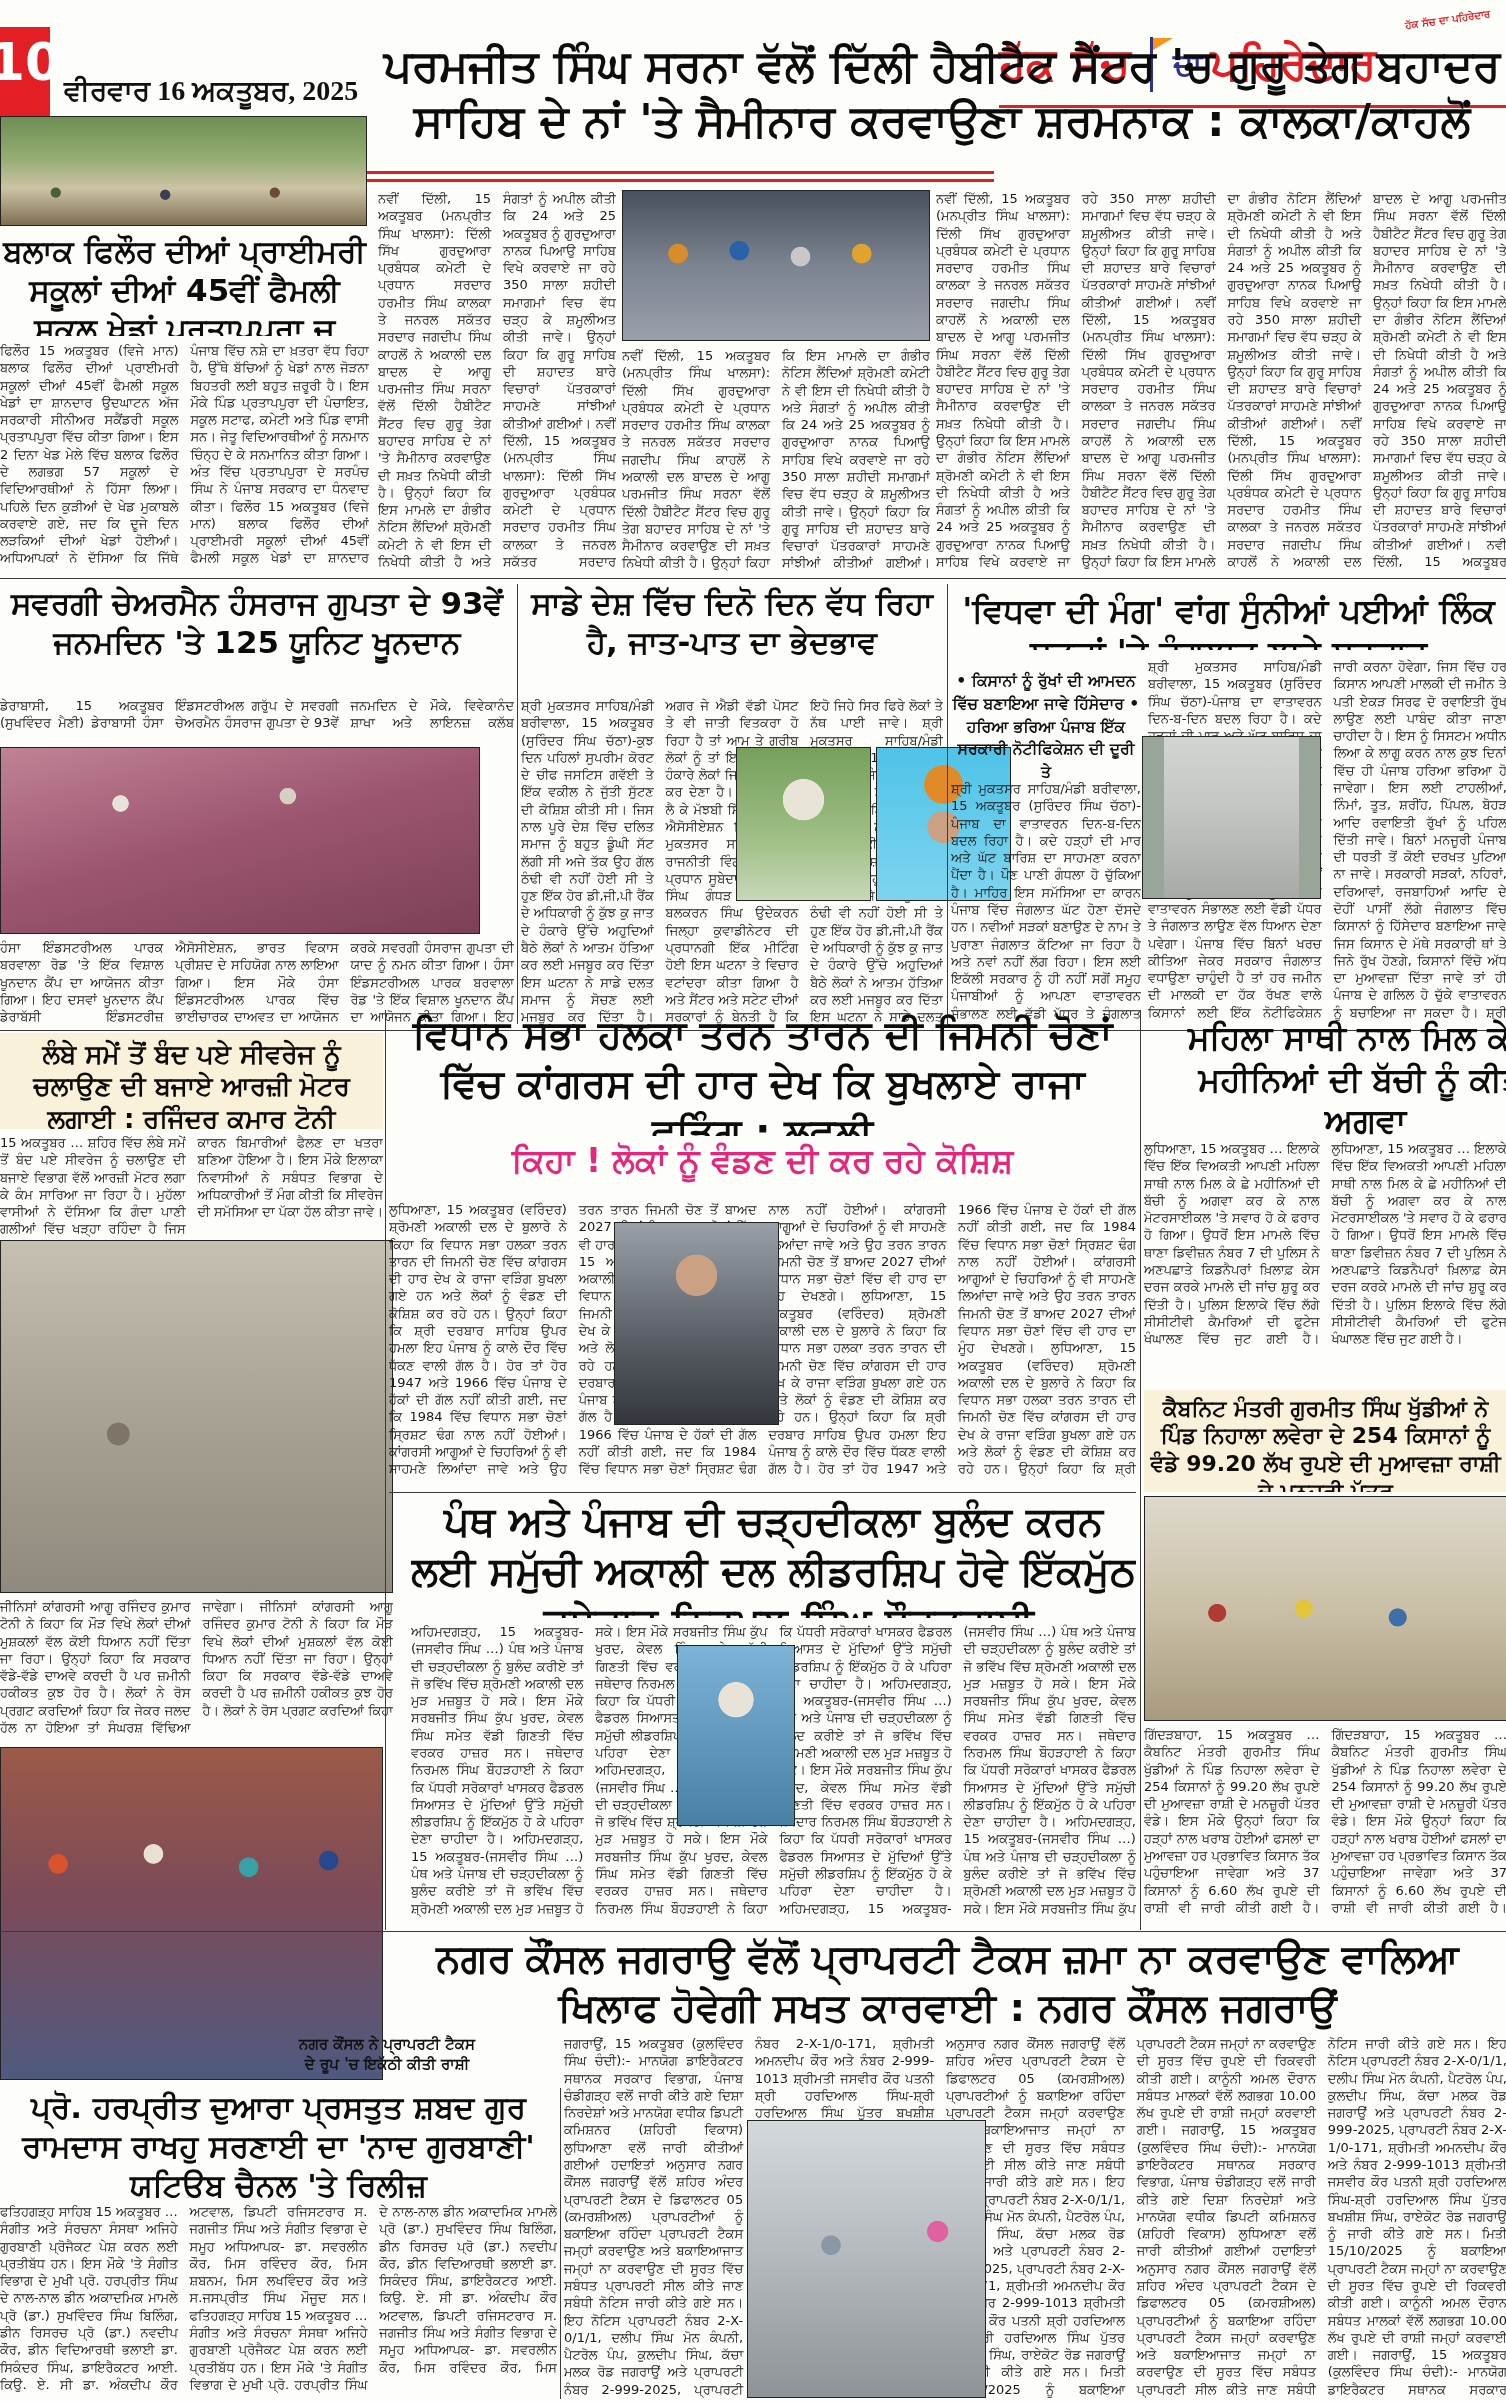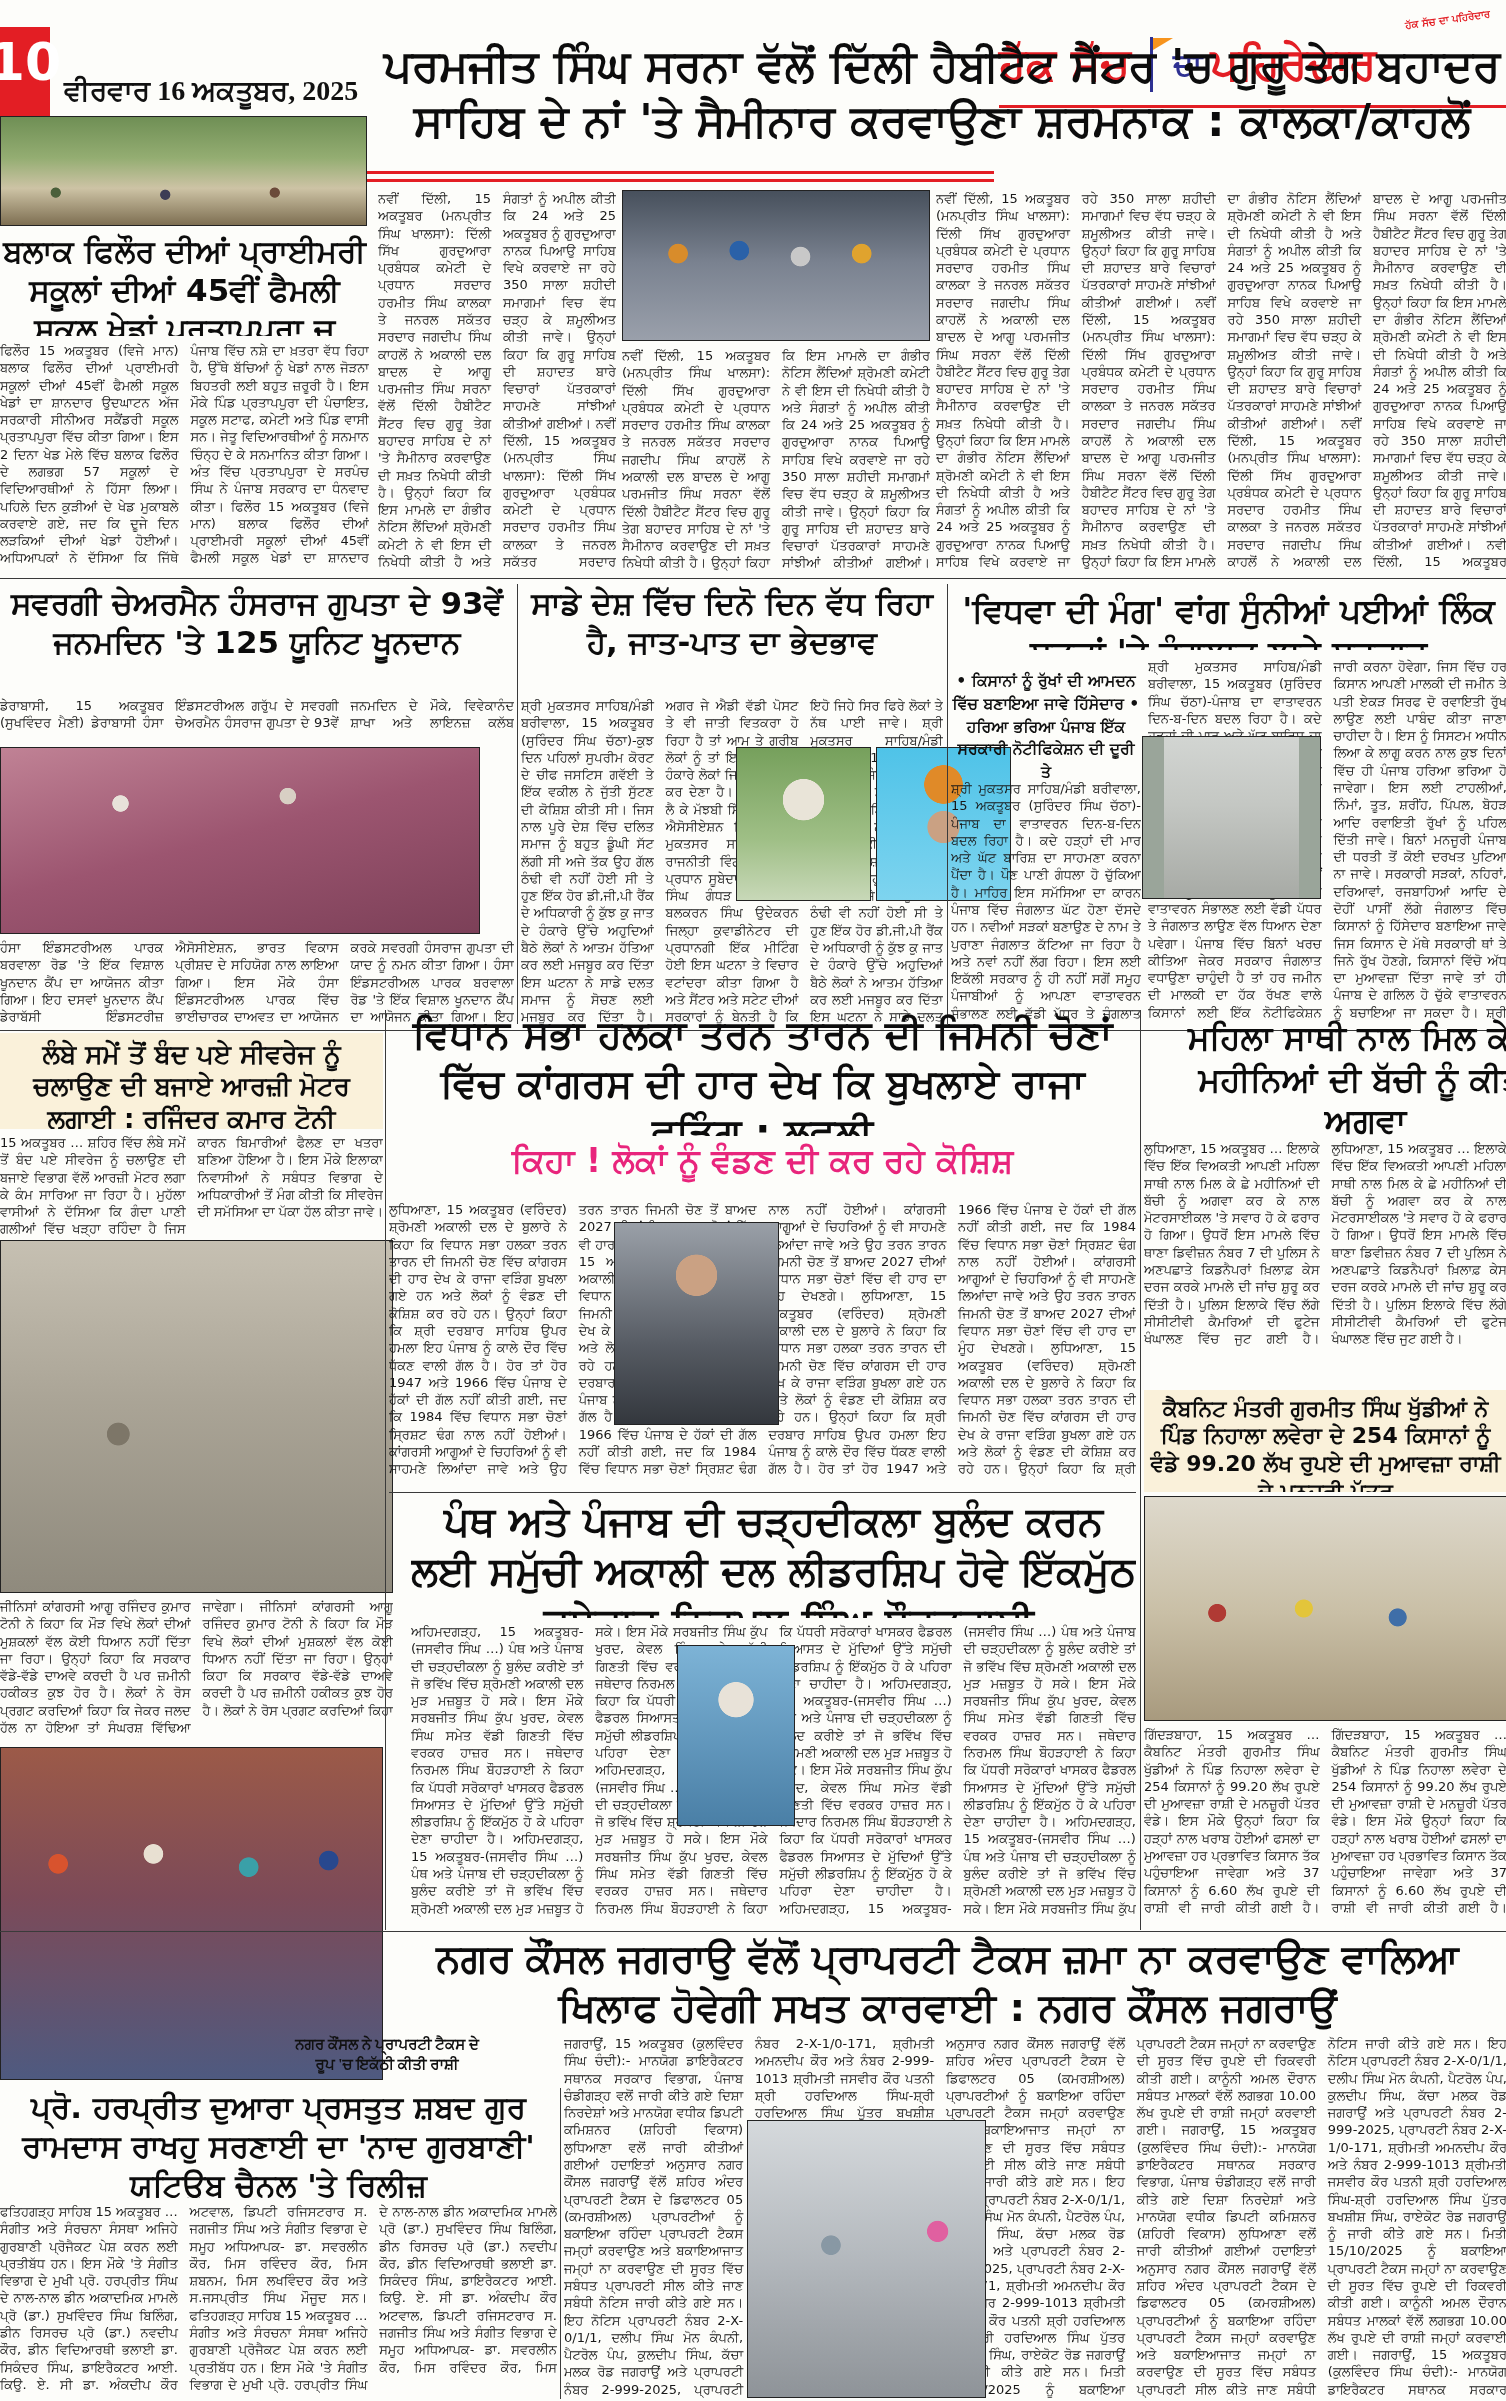--- a/index.html
+++ b/index.html
@@ -165,21 +165,21 @@
   <div class="abs bd c2" style="left:1144px;top:1726px;width:363px;height:203px;">ਗਿੱਦੜਬਾਹਾ, 15 ਅਕਤੂਬਰ … ਕੈਬਨਿਟ ਮੰਤਰੀ ਗੁਰਮੀਤ ਸਿੰਘ ਖੁੱਡੀਆਂ ਨੇ ਪਿੰਡ ਨਿਹਾਲਾ ਲਵੇਰਾ ਦੇ 254 ਕਿਸਾਨਾਂ ਨੂੰ 99.20 ਲੱਖ ਰੁਪਏ ਦੀ ਮੁਆਵਜ਼ਾ ਰਾਸ਼ੀ ਦੇ ਮਨਜ਼ੂਰੀ ਪੱਤਰ ਵੰਡੇ। ਇਸ ਮੌਕੇ ਉਨ੍ਹਾਂ ਕਿਹਾ ਕਿ ਹੜ੍ਹਾਂ ਨਾਲ ਖਰਾਬ ਹੋਈਆਂ ਫਸਲਾਂ ਦਾ ਮੁਆਵਜ਼ਾ ਹਰ ਪ੍ਰਭਾਵਿਤ ਕਿਸਾਨ ਤੱਕ ਪਹੁੰਚਾਇਆ ਜਾਵੇਗਾ ਅਤੇ 37 ਕਿਸਾਨਾਂ ਨੂੰ 6.60 ਲੱਖ ਰੁਪਏ ਦੀ ਰਾਸ਼ੀ ਵੀ ਜਾਰੀ ਕੀਤੀ ਗਈ ਹੈ। ਗਿੱਦੜਬਾਹਾ, 15 ਅਕਤੂਬਰ … ਕੈਬਨਿਟ ਮੰਤਰੀ ਗੁਰਮੀਤ ਸਿੰਘ ਖੁੱਡੀਆਂ ਨੇ ਪਿੰਡ ਨਿਹਾਲਾ ਲਵੇਰਾ ਦੇ 254 ਕਿਸਾਨਾਂ ਨੂੰ 99.20 ਲੱਖ ਰੁਪਏ ਦੀ ਮੁਆਵਜ਼ਾ ਰਾਸ਼ੀ ਦੇ ਮਨਜ਼ੂਰੀ ਪੱਤਰ ਵੰਡੇ। ਇਸ ਮੌਕੇ ਉਨ੍ਹਾਂ ਕਿਹਾ ਕਿ ਹੜ੍ਹਾਂ ਨਾਲ ਖਰਾਬ ਹੋਈਆਂ ਫਸਲਾਂ ਦਾ ਮੁਆਵਜ਼ਾ ਹਰ ਪ੍ਰਭਾਵਿਤ ਕਿਸਾਨ ਤੱਕ ਪਹੁੰਚਾਇਆ ਜਾਵੇਗਾ ਅਤੇ 37 ਕਿਸਾਨਾਂ ਨੂੰ 6.60 ਲੱਖ ਰੁਪਏ ਦੀ ਰਾਸ਼ੀ ਵੀ ਜਾਰੀ ਕੀਤੀ ਗਈ ਹੈ। ਗਿੱਦੜਬਾਹਾ, 15 ਅਕਤੂਬਰ … ਕੈਬਨਿਟ ਮੰਤਰੀ ਗੁਰਮੀਤ ਸਿੰਘ ਖੁੱਡੀਆਂ ਨੇ ਪਿੰਡ ਨਿਹਾਲਾ ਲਵੇਰਾ ਦੇ 254 ਕਿਸਾਨਾਂ ਨੂੰ 99.20 ਲੱਖ ਰੁਪਏ ਦੀ ਮੁਆਵਜ਼ਾ ਰਾਸ਼ੀ ਦੇ ਮਨਜ਼ੂਰੀ ਪੱਤਰ ਵੰਡੇ। ਇਸ ਮੌਕੇ ਉਨ੍ਹਾਂ ਕਿਹਾ ਕਿ ਹੜ੍ਹਾਂ ਨਾਲ ਖਰਾਬ ਹੋਈਆਂ ਫਸਲਾਂ ਦਾ ਮੁਆਵਜ਼ਾ ਹਰ ਪ੍ਰਭਾਵਿਤ ਕਿਸਾਨ ਤੱਕ ਪਹੁੰਚਾਇਆ ਜਾਵੇਗਾ ਅਤੇ 37 ਕਿਸਾਨਾਂ ਨੂੰ 6.60 ਲੱਖ ਰੁਪਏ ਦੀ ਰਾਸ਼ੀ ਵੀ ਜਾਰੀ ਕੀਤੀ ਗਈ ਹੈ।</div>
 
   <div class="abs hr" style="left:389px;top:1492px;width:747px;"></div>
   <div class="abs hl f48" style="left:411px;top:1496px;width:725px;height:122px;">ਪੰਥ ਅਤੇ ਪੰਜਾਬ ਦੀ ਚੜ੍ਹਦੀਕਲਾ ਬੁਲੰਦ ਕਰਨ ਲਈ ਸਮੁੱਚੀ ਅਕਾਲੀ ਦਲ ਲੀਡਰਸ਼ਿਪ ਹੋਵੇ ਇੱਕਮੁੱਠ - ਜਥੇਦਾਰ ਨਿਰਮਲ ਸਿੰਘ ਬੌਹੜਹਾਈ</div>
   <div class="abs bd c4" style="left:411px;top:1623px;width:725px;height:305px;">ਅਹਿਮਦਗੜ੍ਹ, 15 ਅਕਤੂਬਰ-(ਜਸਵੀਰ ਸਿੰਘ …) ਪੰਥ ਅਤੇ ਪੰਜਾਬ ਦੀ ਚੜ੍ਹਦੀਕਲਾ ਨੂੰ ਬੁਲੰਦ ਕਰੀਏ ਤਾਂ ਜੋ ਭਵਿੱਖ ਵਿੱਚ ਸ਼੍ਰੋਮਣੀ ਅਕਾਲੀ ਦਲ ਮੁੜ ਮਜ਼ਬੂਤ ਹੋ ਸਕੇ। ਇਸ ਮੌਕੇ ਸਰਬਜੀਤ ਸਿੰਘ ਕੁੱਪ ਖੁਰਦ, ਕੇਵਲ ਸਿੰਘ ਸਮੇਤ ਵੱਡੀ ਗਿਣਤੀ ਵਿੱਚ ਵਰਕਰ ਹਾਜ਼ਰ ਸਨ। ਜਥੇਦਾਰ ਨਿਰਮਲ ਸਿੰਘ ਬੌਹੜਹਾਈ ਨੇ ਕਿਹਾ ਕਿ ਪੱਧਰੀ ਸਰੋਕਾਰਾਂ ਖਾਸਕਰ ਫੈਡਰਲ ਸਿਆਸਤ ਦੇ ਮੁੱਦਿਆਂ ਉੱਤੇ ਸਮੁੱਚੀ ਲੀਡਰਸ਼ਿਪ ਨੂੰ ਇੱਕਮੁੱਠ ਹੋ ਕੇ ਪਹਿਰਾ ਦੇਣਾ ਚਾਹੀਦਾ ਹੈ। ਅਹਿਮਦਗੜ੍ਹ, 15 ਅਕਤੂਬਰ-(ਜਸਵੀਰ ਸਿੰਘ …) ਪੰਥ ਅਤੇ ਪੰਜਾਬ ਦੀ ਚੜ੍ਹਦੀਕਲਾ ਨੂੰ ਬੁਲੰਦ ਕਰੀਏ ਤਾਂ ਜੋ ਭਵਿੱਖ ਵਿੱਚ ਸ਼੍ਰੋਮਣੀ ਅਕਾਲੀ ਦਲ ਮੁੜ ਮਜ਼ਬੂਤ ਹੋ ਸਕੇ। ਇਸ ਮੌਕੇ ਸਰਬਜੀਤ ਸਿੰਘ ਕੁੱਪ ਖੁਰਦ, ਕੇਵਲ ਸਿੰਘ ਸਮੇਤ ਵੱਡੀ ਗਿਣਤੀ ਵਿੱਚ ਵਰਕਰ ਹਾਜ਼ਰ ਸਨ। ਜਥੇਦਾਰ ਨਿਰਮਲ ਸਿੰਘ ਬੌਹੜਹਾਈ ਨੇ ਕਿਹਾ ਕਿ ਪੱਧਰੀ ਸਰੋਕਾਰਾਂ ਖਾਸਕਰ ਫੈਡਰਲ ਸਿਆਸਤ ਦੇ ਮੁੱਦਿਆਂ ਉੱਤੇ ਸਮੁੱਚੀ ਲੀਡਰਸ਼ਿਪ ਨੂੰ ਇੱਕਮੁੱਠ ਹੋ ਕੇ ਪਹਿਰਾ ਦੇਣਾ ਚਾਹੀਦਾ ਹੈ। ਅਹਿਮਦਗੜ੍ਹ, 15 ਅਕਤੂਬਰ-(ਜਸਵੀਰ ਸਿੰਘ …) ਪੰਥ ਅਤੇ ਪੰਜਾਬ ਦੀ ਚੜ੍ਹਦੀਕਲਾ ਨੂੰ ਬੁਲੰਦ ਕਰੀਏ ਤਾਂ ਜੋ ਭਵਿੱਖ ਵਿੱਚ ਸ਼੍ਰੋਮਣੀ ਅਕਾਲੀ ਦਲ ਮੁੜ ਮਜ਼ਬੂਤ ਹੋ ਸਕੇ। ਇਸ ਮੌਕੇ ਸਰਬਜੀਤ ਸਿੰਘ ਕੁੱਪ ਖੁਰਦ, ਕੇਵਲ ਸਿੰਘ ਸਮੇਤ ਵੱਡੀ ਗਿਣਤੀ ਵਿੱਚ ਵਰਕਰ ਹਾਜ਼ਰ ਸਨ। ਜਥੇਦਾਰ ਨਿਰਮਲ ਸਿੰਘ ਬੌਹੜਹਾਈ ਨੇ ਕਿਹਾ ਕਿ ਪੱਧਰੀ ਸਰੋਕਾਰਾਂ ਖਾਸਕਰ ਫੈਡਰਲ ਸਿਆਸਤ ਦੇ ਮੁੱਦਿਆਂ ਉੱਤੇ ਸਮੁੱਚੀ ਲੀਡਰਸ਼ਿਪ ਨੂੰ ਇੱਕਮੁੱਠ ਹੋ ਕੇ ਪਹਿਰਾ ਦੇਣਾ ਚਾਹੀਦਾ ਹੈ। ਅਹਿਮਦਗੜ੍ਹ, 15 ਅਕਤੂਬਰ-(ਜਸਵੀਰ ਸਿੰਘ …) ਪੰਥ ਅਤੇ ਪੰਜਾਬ ਦੀ ਚੜ੍ਹਦੀਕਲਾ ਨੂੰ ਬੁਲੰਦ ਕਰੀਏ ਤਾਂ ਜੋ ਭਵਿੱਖ ਵਿੱਚ ਸ਼੍ਰੋਮਣੀ ਅਕਾਲੀ ਦਲ ਮੁੜ ਮਜ਼ਬੂਤ ਹੋ ਸਕੇ। ਇਸ ਮੌਕੇ ਸਰਬਜੀਤ ਸਿੰਘ ਕੁੱਪ ਖੁਰਦ, ਕੇਵਲ ਸਿੰਘ ਸਮੇਤ ਵੱਡੀ ਗਿਣਤੀ ਵਿੱਚ ਵਰਕਰ ਹਾਜ਼ਰ ਸਨ। ਜਥੇਦਾਰ ਨਿਰਮਲ ਸਿੰਘ ਬੌਹੜਹਾਈ ਨੇ ਕਿਹਾ ਕਿ ਪੱਧਰੀ ਸਰੋਕਾਰਾਂ ਖਾਸਕਰ ਫੈਡਰਲ ਸਿਆਸਤ ਦੇ ਮੁੱਦਿਆਂ ਉੱਤੇ ਸਮੁੱਚੀ ਲੀਡਰਸ਼ਿਪ ਨੂੰ ਇੱਕਮੁੱਠ ਹੋ ਕੇ ਪਹਿਰਾ ਦੇਣਾ ਚਾਹੀਦਾ ਹੈ। ਅਹਿਮਦਗੜ੍ਹ, 15 ਅਕਤੂਬਰ-(ਜਸਵੀਰ ਸਿੰਘ …) ਪੰਥ ਅਤੇ ਪੰਜਾਬ ਦੀ ਚੜ੍ਹਦੀਕਲਾ ਨੂੰ ਬੁਲੰਦ ਕਰੀਏ ਤਾਂ ਜੋ ਭਵਿੱਖ ਵਿੱਚ ਸ਼੍ਰੋਮਣੀ ਅਕਾਲੀ ਦਲ ਮੁੜ ਮਜ਼ਬੂਤ ਹੋ ਸਕੇ। ਇਸ ਮੌਕੇ ਸਰਬਜੀਤ ਸਿੰਘ ਕੁੱਪ ਖੁਰਦ, ਕੇਵਲ ਸਿੰਘ ਸਮੇਤ ਵੱਡੀ ਗਿਣਤੀ ਵਿੱਚ ਵਰਕਰ ਹਾਜ਼ਰ ਸਨ। ਜਥੇਦਾਰ ਨਿਰਮਲ ਸਿੰਘ ਬੌਹੜਹਾਈ ਨੇ ਕਿਹਾ ਕਿ ਪੱਧਰੀ ਸਰੋਕਾਰਾਂ ਖਾਸਕਰ ਫੈਡਰਲ ਸਿਆਸਤ ਦੇ ਮੁੱਦਿਆਂ ਉੱਤੇ ਸਮੁੱਚੀ ਲੀਡਰਸ਼ਿਪ ਨੂੰ ਇੱਕਮੁੱਠ ਹੋ ਕੇ ਪਹਿਰਾ ਦੇਣਾ ਚਾਹੀਦਾ ਹੈ। ਅਹਿਮਦਗੜ੍ਹ, 15 ਅਕਤੂਬਰ-(ਜਸਵੀਰ ਸਿੰਘ …) ਪੰਥ ਅਤੇ ਪੰਜਾਬ ਦੀ ਚੜ੍ਹਦੀਕਲਾ ਨੂੰ ਬੁਲੰਦ ਕਰੀਏ ਤਾਂ ਜੋ ਭਵਿੱਖ ਵਿੱਚ ਸ਼੍ਰੋਮਣੀ ਅਕਾਲੀ ਦਲ ਮੁੜ ਮਜ਼ਬੂਤ ਹੋ ਸਕੇ। ਇਸ ਮੌਕੇ ਸਰਬਜੀਤ ਸਿੰਘ ਕੁੱਪ ਖੁਰਦ, ਕੇਵਲ ਸਿੰਘ ਸਮੇਤ ਵੱਡੀ ਗਿਣਤੀ ਵਿੱਚ ਵਰਕਰ ਹਾਜ਼ਰ ਸਨ। ਜਥੇਦਾਰ ਨਿਰਮਲ ਸਿੰਘ ਬੌਹੜਹਾਈ ਨੇ ਕਿਹਾ ਕਿ ਪੱਧਰੀ ਸਰੋਕਾਰਾਂ ਖਾਸਕਰ ਫੈਡਰਲ ਸਿਆਸਤ ਦੇ ਮੁੱਦਿਆਂ ਉੱਤੇ ਸਮੁੱਚੀ ਲੀਡਰਸ਼ਿਪ ਨੂੰ ਇੱਕਮੁੱਠ ਹੋ ਕੇ ਪਹਿਰਾ ਦੇਣਾ ਚਾਹੀਦਾ ਹੈ।</div>
   <div class="abs ph ph-akali" style="left:677px;top:1645px;width:118px;height:181px;"></div>
 
   <div class="abs hr" style="left:0;top:1931px;width:1506px;"></div>
 
   <div class="abs hl f52" style="left:389px;top:1934px;width:1117px;height:96px;">ਨਗਰ ਕੌਂਸਲ ਜਗਰਾਉ ਵੱਲੋਂ ਪ੍ਰਾਪਰਟੀ ਟੈਕਸ ਜ਼ਮਾ ਨਾ ਕਰਵਾਉਣ ਵਾਲਿਆ ਖਿਲਾਫ ਹੋਵੇਗੀ ਸਖਤ ਕਾਰਵਾਈ : ਨਗਰ ਕੌਂਸਲ ਜਗਰਾਉਂ</div>
-  <div class="abs lead" style="left:292px;top:2035px;width:190px;height:50px;font-family:Liberation Serif, serif;">ਨਗਰ ਕੌਂਸਲ ਨੇ ਪ੍ਰਾਪਰਟੀ ਟੈਕਸ ਦੇ ਰੂਪ 'ਚ ਇਕੱਠੀ ਕੀਤੀ ਰਾਸ਼ੀ</div>
+  <div class="abs lead" style="left:292px;top:2035px;width:190px;height:50px;">ਨਗਰ ਕੌਂਸਲ ਨੇ ਪ੍ਰਾਪਰਟੀ ਟੈਕਸ ਦੇ ਰੂਪ 'ਚ ਇਕੱਠੀ ਕੀਤੀ ਰਾਸ਼ੀ</div>
   <div class="abs bd c5" style="left:564px;top:2035px;width:943px;height:363px;">ਜਗਰਾਉਂ, 15 ਅਕਤੂਬਰ (ਕੁਲਵਿੰਦਰ ਸਿੰਘ ਚੰਦੀ):- ਮਾਨਯੋਗ ਡਾਇਰੈਕਟਰ ਸਥਾਨਕ ਸਰਕਾਰ ਵਿਭਾਗ, ਪੰਜਾਬ ਚੰਡੀਗੜ੍ਹ ਵਲੋਂ ਜਾਰੀ ਕੀਤੇ ਗਏ ਦਿਸ਼ਾ ਨਿਰਦੇਸ਼ਾਂ ਅਤੇ ਮਾਨਯੋਗ ਵਧੀਕ ਡਿਪਟੀ ਕਮਿਸ਼ਨਰ (ਸ਼ਹਿਰੀ ਵਿਕਾਸ) ਲੁਧਿਆਣਾ ਵਲੋਂ ਜਾਰੀ ਕੀਤੀਆਂ ਗਈਆਂ ਹਦਾਇਤਾਂ ਅਨੁਸਾਰ ਨਗਰ ਕੌਂਸਲ ਜਗਰਾਉਂ ਵੱਲੋਂ ਸ਼ਹਿਰ ਅੰਦਰ ਪ੍ਰਾਪਰਟੀ ਟੈਕਸ ਦੇ ਡਿਫਾਲਟਰ 05 (ਕਮਰਸ਼ੀਅਲ) ਪ੍ਰਾਪਰਟੀਆਂ ਨੂੰ ਬਕਾਇਆ ਰਹਿੰਦਾ ਪ੍ਰਾਪਰਟੀ ਟੈਕਸ ਜਮ੍ਹਾਂ ਕਰਵਾਉਣ ਅਤੇ ਬਕਾਇਆਜਾਤ ਜਮ੍ਹਾਂ ਨਾ ਕਰਵਾਉਣ ਦੀ ਸੂਰਤ ਵਿੱਚ ਸਬੰਧਤ ਪ੍ਰਾਪਰਟੀ ਸੀਲ ਕੀਤੇ ਜਾਣ ਸਬੰਧੀ ਨੋਟਿਸ ਜਾਰੀ ਕੀਤੇ ਗਏ ਸਨ। ਇਹ ਨੋਟਿਸ ਪ੍ਰਾਪਰਟੀ ਨੰਬਰ 2-X-0/1/1, ਦਲੀਪ ਸਿੰਘ ਮੋਨ ਕੰਪਨੀ, ਪੈਟਰੋਲ ਪੰਪ, ਕੁਲਦੀਪ ਸਿੰਘ, ਕੱਚਾ ਮਲਕ ਰੋਡ ਜਗਰਾਉਂ ਅਤੇ ਪ੍ਰਾਪਰਟੀ ਨੰਬਰ 2-999-2025, ਪ੍ਰਾਪਰਟੀ ਨੰਬਰ 2-X-1/0-171, ਸ਼੍ਰੀਮਤੀ ਅਮਨਦੀਪ ਕੌਰ ਅਤੇ ਨੰਬਰ 2-999-1013 ਸ਼੍ਰੀਮਤੀ ਜਸਵੀਰ ਕੌਰ ਪਤਨੀ ਸ਼੍ਰੀ ਹਰਦਿਆਲ ਸਿੰਘ-ਸ਼੍ਰੀ ਹਰਦਿਆਲ ਸਿੰਘ ਪੁੱਤਰ ਬਖਸ਼ੀਸ਼ ਸਿੰਘ, ਰਾਏਕੋਟ ਰੋਡ ਜਗਰਾਉਂ ਨੂੰ ਜਾਰੀ ਕੀਤੇ ਗਏ ਸਨ। ਮਿਤੀ 15/10/2025 ਨੂੰ ਬਕਾਇਆ ਪ੍ਰਾਪਰਟੀ ਟੈਕਸ ਜਮ੍ਹਾਂ ਨਾ ਕਰਵਾਉਣ ਦੀ ਸੂਰਤ ਵਿੱਚ ਰੁਪਏ ਦੀ ਰਿਕਵਰੀ ਕੀਤੀ ਗਈ। ਕਾਨੂੰਨੀ ਅਮਲ ਦੌਰਾਨ ਸਬੰਧਤ ਮਾਲਕਾਂ ਵੱਲੋਂ ਲਗਭਗ 10.00 ਲੱਖ ਰੁਪਏ ਦੀ ਰਾਸ਼ੀ ਜਮ੍ਹਾਂ ਕਰਵਾਈ ਗਈ। ਜਗਰਾਉਂ, 15 ਅਕਤੂਬਰ (ਕੁਲਵਿੰਦਰ ਸਿੰਘ ਚੰਦੀ):- ਮਾਨਯੋਗ ਡਾਇਰੈਕਟਰ ਸਥਾਨਕ ਸਰਕਾਰ ਵਿਭਾਗ, ਪੰਜਾਬ ਚੰਡੀਗੜ੍ਹ ਵਲੋਂ ਜਾਰੀ ਕੀਤੇ ਗਏ ਦਿਸ਼ਾ ਨਿਰਦੇਸ਼ਾਂ ਅਤੇ ਮਾਨਯੋਗ ਵਧੀਕ ਡਿਪਟੀ ਕਮਿਸ਼ਨਰ (ਸ਼ਹਿਰੀ ਵਿਕਾਸ) ਲੁਧਿਆਣਾ ਵਲੋਂ ਜਾਰੀ ਕੀਤੀਆਂ ਗਈਆਂ ਹਦਾਇਤਾਂ ਅਨੁਸਾਰ ਨਗਰ ਕੌਂਸਲ ਜਗਰਾਉਂ ਵੱਲੋਂ ਸ਼ਹਿਰ ਅੰਦਰ ਪ੍ਰਾਪਰਟੀ ਟੈਕਸ ਦੇ ਡਿਫਾਲਟਰ 05 (ਕਮਰਸ਼ੀਅਲ) ਪ੍ਰਾਪਰਟੀਆਂ ਨੂੰ ਬਕਾਇਆ ਰਹਿੰਦਾ ਪ੍ਰਾਪਰਟੀ ਟੈਕਸ ਜਮ੍ਹਾਂ ਕਰਵਾਉਣ ਅਤੇ ਬਕਾਇਆਜਾਤ ਜਮ੍ਹਾਂ ਨਾ ਕਰਵਾਉਣ ਦੀ ਸੂਰਤ ਵਿੱਚ ਸਬੰਧਤ ਪ੍ਰਾਪਰਟੀ ਸੀਲ ਕੀਤੇ ਜਾਣ ਸਬੰਧੀ ਨੋਟਿਸ ਜਾਰੀ ਕੀਤੇ ਗਏ ਸਨ। ਇਹ ਨੋਟਿਸ ਪ੍ਰਾਪਰਟੀ ਨੰਬਰ 2-X-0/1/1, ਦਲੀਪ ਸਿੰਘ ਮੋਨ ਕੰਪਨੀ, ਪੈਟਰੋਲ ਪੰਪ, ਕੁਲਦੀਪ ਸਿੰਘ, ਕੱਚਾ ਮਲਕ ਰੋਡ ਜਗਰਾਉਂ ਅਤੇ ਪ੍ਰਾਪਰਟੀ ਨੰਬਰ 2-999-2025, ਪ੍ਰਾਪਰਟੀ ਨੰਬਰ 2-X-1/0-171, ਸ਼੍ਰੀਮਤੀ ਅਮਨਦੀਪ ਕੌਰ ਅਤੇ ਨੰਬਰ 2-999-1013 ਸ਼੍ਰੀਮਤੀ ਜਸਵੀਰ ਕੌਰ ਪਤਨੀ ਸ਼੍ਰੀ ਹਰਦਿਆਲ ਸਿੰਘ-ਸ਼੍ਰੀ ਹਰਦਿਆਲ ਸਿੰਘ ਪੁੱਤਰ ਬਖਸ਼ੀਸ਼ ਸਿੰਘ, ਰਾਏਕੋਟ ਰੋਡ ਜਗਰਾਉਂ ਨੂੰ ਜਾਰੀ ਕੀਤੇ ਗਏ ਸਨ। ਮਿਤੀ 15/10/2025 ਨੂੰ ਬਕਾਇਆ ਪ੍ਰਾਪਰਟੀ ਟੈਕਸ ਜਮ੍ਹਾਂ ਨਾ ਕਰਵਾਉਣ ਦੀ ਸੂਰਤ ਵਿੱਚ ਰੁਪਏ ਦੀ ਰਿਕਵਰੀ ਕੀਤੀ ਗਈ। ਕਾਨੂੰਨੀ ਅਮਲ ਦੌਰਾਨ ਸਬੰਧਤ ਮਾਲਕਾਂ ਵੱਲੋਂ ਲਗਭਗ 10.00 ਲੱਖ ਰੁਪਏ ਦੀ ਰਾਸ਼ੀ ਜਮ੍ਹਾਂ ਕਰਵਾਈ ਗਈ। ਜਗਰਾਉਂ, 15 ਅਕਤੂਬਰ (ਕੁਲਵਿੰਦਰ ਸਿੰਘ ਚੰਦੀ):- ਮਾਨਯੋਗ ਡਾਇਰੈਕਟਰ ਸਥਾਨਕ ਸਰਕਾਰ ਵਿਭਾਗ, ਪੰਜਾਬ ਚੰਡੀਗੜ੍ਹ ਵਲੋਂ ਜਾਰੀ ਕੀਤੇ ਗਏ ਦਿਸ਼ਾ ਨਿਰਦੇਸ਼ਾਂ ਅਤੇ ਮਾਨਯੋਗ ਵਧੀਕ ਡਿਪਟੀ ਕਮਿਸ਼ਨਰ (ਸ਼ਹਿਰੀ ਵਿਕਾਸ) ਲੁਧਿਆਣਾ ਵਲੋਂ ਜਾਰੀ ਕੀਤੀਆਂ ਗਈਆਂ ਹਦਾਇਤਾਂ ਅਨੁਸਾਰ ਨਗਰ ਕੌਂਸਲ ਜਗਰਾਉਂ ਵੱਲੋਂ ਸ਼ਹਿਰ ਅੰਦਰ ਪ੍ਰਾਪਰਟੀ ਟੈਕਸ ਦੇ ਡਿਫਾਲਟਰ 05 (ਕਮਰਸ਼ੀਅਲ) ਪ੍ਰਾਪਰਟੀਆਂ ਨੂੰ ਬਕਾਇਆ ਰਹਿੰਦਾ ਪ੍ਰਾਪਰਟੀ ਟੈਕਸ ਜਮ੍ਹਾਂ ਕਰਵਾਉਣ ਅਤੇ ਬਕਾਇਆਜਾਤ ਜਮ੍ਹਾਂ ਨਾ ਕਰਵਾਉਣ ਦੀ ਸੂਰਤ ਵਿੱਚ ਸਬੰਧਤ ਪ੍ਰਾਪਰਟੀ ਸੀਲ ਕੀਤੇ ਜਾਣ ਸਬੰਧੀ ਨੋਟਿਸ ਜਾਰੀ ਕੀਤੇ ਗਏ ਸਨ। ਇਹ ਨੋਟਿਸ ਪ੍ਰਾਪਰਟੀ ਨੰਬਰ 2-X-0/1/1, ਦਲੀਪ ਸਿੰਘ ਮੋਨ ਕੰਪਨੀ, ਪੈਟਰੋਲ ਪੰਪ, ਕੁਲਦੀਪ ਸਿੰਘ, ਕੱਚਾ ਮਲਕ ਰੋਡ ਜਗਰਾਉਂ ਅਤੇ ਪ੍ਰਾਪਰਟੀ ਨੰਬਰ 2-999-2025, ਪ੍ਰਾਪਰਟੀ ਨੰਬਰ 2-X-1/0-171, ਸ਼੍ਰੀਮਤੀ ਅਮਨਦੀਪ ਕੌਰ ਅਤੇ ਨੰਬਰ 2-999-1013 ਸ਼੍ਰੀਮਤੀ ਜਸਵੀਰ ਕੌਰ ਪਤਨੀ ਸ਼੍ਰੀ ਹਰਦਿਆਲ ਸਿੰਘ-ਸ਼੍ਰੀ ਹਰਦਿਆਲ ਸਿੰਘ ਪੁੱਤਰ ਬਖਸ਼ੀਸ਼ ਸਿੰਘ, ਰਾਏਕੋਟ ਰੋਡ ਜਗਰਾਉਂ ਨੂੰ ਜਾਰੀ ਕੀਤੇ ਗਏ ਸਨ। ਮਿਤੀ 15/10/2025 ਨੂੰ ਬਕਾਇਆ ਪ੍ਰਾਪਰਟੀ ਟੈਕਸ ਜਮ੍ਹਾਂ ਨਾ ਕਰਵਾਉਣ ਦੀ ਸੂਰਤ ਵਿੱਚ ਰੁਪਏ ਦੀ ਰਿਕਵਰੀ ਕੀਤੀ ਗਈ। ਕਾਨੂੰਨੀ ਅਮਲ ਦੌਰਾਨ ਸਬੰਧਤ ਮਾਲਕਾਂ ਵੱਲੋਂ ਲਗਭਗ 10.00 ਲੱਖ ਰੁਪਏ ਦੀ ਰਾਸ਼ੀ ਜਮ੍ਹਾਂ ਕਰਵਾਈ ਗਈ। ਜਗਰਾਉਂ, 15 ਅਕਤੂਬਰ (ਕੁਲਵਿੰਦਰ ਸਿੰਘ ਚੰਦੀ):- ਮਾਨਯੋਗ ਡਾਇਰੈਕਟਰ ਸਥਾਨਕ ਸਰਕਾਰ ਵਿਭਾਗ, ਪੰਜਾਬ ਚੰਡੀਗੜ੍ਹ ਵਲੋਂ ਜਾਰੀ ਕੀਤੇ ਗਏ ਦਿਸ਼ਾ ਨਿਰਦੇਸ਼ਾਂ ਅਤੇ ਮਾਨਯੋਗ ਵਧੀਕ ਡਿਪਟੀ ਕਮਿਸ਼ਨਰ (ਸ਼ਹਿਰੀ ਵਿਕਾਸ) ਲੁਧਿਆਣਾ ਵਲੋਂ ਜਾਰੀ ਕੀਤੀਆਂ ਗਈਆਂ ਹਦਾਇਤਾਂ ਅਨੁਸਾਰ ਨਗਰ ਕੌਂਸਲ ਜਗਰਾਉਂ ਵੱਲੋਂ ਸ਼ਹਿਰ ਅੰਦਰ ਪ੍ਰਾਪਰਟੀ ਟੈਕਸ ਦੇ ਡਿਫਾਲਟਰ 05 (ਕਮਰਸ਼ੀਅਲ) ਪ੍ਰਾਪਰਟੀਆਂ ਨੂੰ ਬਕਾਇਆ ਰਹਿੰਦਾ ਪ੍ਰਾਪਰਟੀ ਟੈਕਸ ਜਮ੍ਹਾਂ ਕਰਵਾਉਣ ਅਤੇ ਬਕਾਇਆਜਾਤ ਜਮ੍ਹਾਂ ਨਾ ਕਰਵਾਉਣ ਦੀ ਸੂਰਤ ਵਿੱਚ ਸਬੰਧਤ ਪ੍ਰਾਪਰਟੀ ਸੀਲ ਕੀਤੇ ਜਾਣ ਸਬੰਧੀ ਨੋਟਿਸ ਜਾਰੀ ਕੀਤੇ ਗਏ ਸਨ। ਇਹ ਨੋਟਿਸ ਪ੍ਰਾਪਰਟੀ ਨੰਬਰ 2-X-0/1/1, ਦਲੀਪ ਸਿੰਘ ਮੋਨ ਕੰਪਨੀ, ਪੈਟਰੋਲ ਪੰਪ, ਕੁਲਦੀਪ ਸਿੰਘ, ਕੱਚਾ ਮਲਕ ਰੋਡ ਜਗਰਾਉਂ ਅਤੇ ਪ੍ਰਾਪਰਟੀ ਨੰਬਰ 2-999-2025, ਪ੍ਰਾਪਰਟੀ ਨੰਬਰ 2-X-1/0-171, ਸ਼੍ਰੀਮਤੀ ਅਮਨਦੀਪ ਕੌਰ ਅਤੇ ਨੰਬਰ 2-999-1013 ਸ਼੍ਰੀਮਤੀ ਜਸਵੀਰ ਕੌਰ ਪਤਨੀ ਸ਼੍ਰੀ ਹਰਦਿਆਲ ਸਿੰਘ-ਸ਼੍ਰੀ ਹਰਦਿਆਲ ਸਿੰਘ ਪੁੱਤਰ ਬਖਸ਼ੀਸ਼ ਸਿੰਘ, ਰਾਏਕੋਟ ਰੋਡ ਜਗਰਾਉਂ ਨੂੰ ਜਾਰੀ ਕੀਤੇ ਗਏ ਸਨ। ਮਿਤੀ 15/10/2025 ਨੂੰ ਬਕਾਇਆ ਪ੍ਰਾਪਰਟੀ ਟੈਕਸ ਜਮ੍ਹਾਂ ਨਾ ਕਰਵਾਉਣ ਦੀ ਸੂਰਤ ਵਿੱਚ ਰੁਪਏ ਦੀ ਰਿਕਵਰੀ ਕੀਤੀ ਗਈ। ਕਾਨੂੰਨੀ ਅਮਲ ਦੌਰਾਨ ਸਬੰਧਤ ਮਾਲਕਾਂ ਵੱਲੋਂ ਲਗਭਗ 10.00 ਲੱਖ ਰੁਪਏ ਦੀ ਰਾਸ਼ੀ ਜਮ੍ਹਾਂ ਕਰਵਾਈ ਗਈ।</div>
   <div class="abs ph ph-office" style="left:747px;top:2120px;width:239px;height:278px;"></div>
 
   <div class="abs hl f42" style="left:0;top:2088px;width:557px;height:110px;">ਪ੍ਰੋ. ਹਰਪ੍ਰੀਤ ਦੁਆਰਾ ਪ੍ਰਸਤੁਤ ਸ਼ਬਦ ਗੁਰ ਰਾਮਦਾਸ ਰਾਖਹੁ ਸਰਣਾਈ ਦਾ 'ਨਾਦ ਗੁਰਬਾਣੀ' ਯੂਟਿਊਬ ਚੈਨਲ 'ਤੇ ਰਿਲੀਜ਼</div>
   <div class="abs bd c3" style="left:0;top:2203px;width:557px;height:196px;">ਫਤਿਹਗੜ੍ਹ ਸਾਹਿਬ 15 ਅਕਤੂਬਰ … ਸੰਗੀਤ ਅਤੇ ਸੰਰਚਨਾ ਸੰਸਥਾ ਅਜਿਹੇ ਗੁਰਬਾਣੀ ਪ੍ਰੋਜੈਕਟ ਪੇਸ਼ ਕਰਨ ਲਈ ਪ੍ਰਤੀਬੱਧ ਹਨ। ਇਸ ਮੌਕੇ 'ਤੇ ਸੰਗੀਤ ਵਿਭਾਗ ਦੇ ਮੁਖੀ ਪ੍ਰੋ. ਹਰਪ੍ਰੀਤ ਸਿੰਘ ਦੇ ਨਾਲ-ਨਾਲ ਡੀਨ ਅਕਾਦਮਿਕ ਮਾਮਲੇ ਪ੍ਰੋ (ਡਾ.) ਸੁਖਵਿੰਦਰ ਸਿੰਘ ਬਿਲਿੰਗ, ਡੀਨ ਰਿਸਰਚ ਪ੍ਰੋ (ਡਾ.) ਨਵਦੀਪ ਕੌਰ, ਡੀਨ ਵਿਦਿਆਰਥੀ ਭਲਾਈ ਡਾ. ਸਿਕੰਦਰ ਸਿੰਘ, ਡਾਇਰੈਕਟਰ ਆਈ. ਕਿਉ. ਏ. ਸੀ ਡਾ. ਅੰਕਦੀਪ ਕੌਰ ਅਟਵਾਲ, ਡਿਪਟੀ ਰਜਿਸਟਰਾਰ ਸ. ਜਗਜੀਤ ਸਿੰਘ ਅਤੇ ਸੰਗੀਤ ਵਿਭਾਗ ਦੇ ਸਮੂਹ ਅਧਿਆਪਕ- ਡਾ. ਸਵਰਲੀਨ ਕੌਰ, ਮਿਸ ਰਵਿੰਦਰ ਕੌਰ, ਮਿਸ ਸ਼ਬਨਮ, ਮਿਸ ਲਖਵਿੰਦਰ ਕੌਰ ਅਤੇ ਸ.ਜਸਪ੍ਰੀਤ ਸਿੰਘ ਮੌਜੂਦ ਸਨ। ਫਤਿਹਗੜ੍ਹ ਸਾਹਿਬ 15 ਅਕਤੂਬਰ … ਸੰਗੀਤ ਅਤੇ ਸੰਰਚਨਾ ਸੰਸਥਾ ਅਜਿਹੇ ਗੁਰਬਾਣੀ ਪ੍ਰੋਜੈਕਟ ਪੇਸ਼ ਕਰਨ ਲਈ ਪ੍ਰਤੀਬੱਧ ਹਨ। ਇਸ ਮੌਕੇ 'ਤੇ ਸੰਗੀਤ ਵਿਭਾਗ ਦੇ ਮੁਖੀ ਪ੍ਰੋ. ਹਰਪ੍ਰੀਤ ਸਿੰਘ ਦੇ ਨਾਲ-ਨਾਲ ਡੀਨ ਅਕਾਦਮਿਕ ਮਾਮਲੇ ਪ੍ਰੋ (ਡਾ.) ਸੁਖਵਿੰਦਰ ਸਿੰਘ ਬਿਲਿੰਗ, ਡੀਨ ਰਿਸਰਚ ਪ੍ਰੋ (ਡਾ.) ਨਵਦੀਪ ਕੌਰ, ਡੀਨ ਵਿਦਿਆਰਥੀ ਭਲਾਈ ਡਾ. ਸਿਕੰਦਰ ਸਿੰਘ, ਡਾਇਰੈਕਟਰ ਆਈ. ਕਿਉ. ਏ. ਸੀ ਡਾ. ਅੰਕਦੀਪ ਕੌਰ ਅਟਵਾਲ, ਡਿਪਟੀ ਰਜਿਸਟਰਾਰ ਸ. ਜਗਜੀਤ ਸਿੰਘ ਅਤੇ ਸੰਗੀਤ ਵਿਭਾਗ ਦੇ ਸਮੂਹ ਅਧਿਆਪਕ- ਡਾ. ਸਵਰਲੀਨ ਕੌਰ, ਮਿਸ ਰਵਿੰਦਰ ਕੌਰ, ਮਿਸ ਸ਼ਬਨਮ, ਮਿਸ ਲਖਵਿੰਦਰ ਕੌਰ ਅਤੇ ਸ.ਜਸਪ੍ਰੀਤ ਸਿੰਘ ਮੌਜੂਦ ਸਨ।</div>
   <div class="abs vr" style="left:560px;top:2088px;height:311px;"></div>
 
 </div>
 
 

